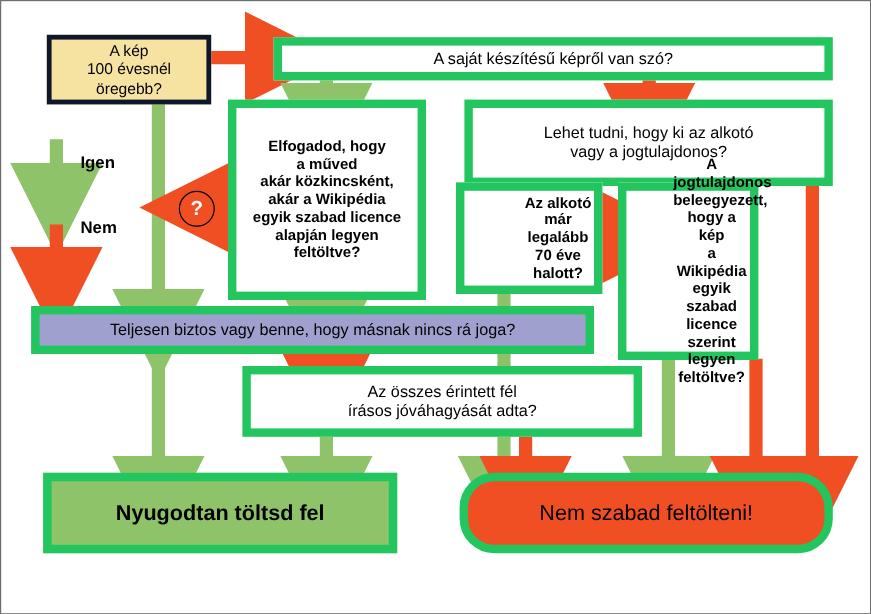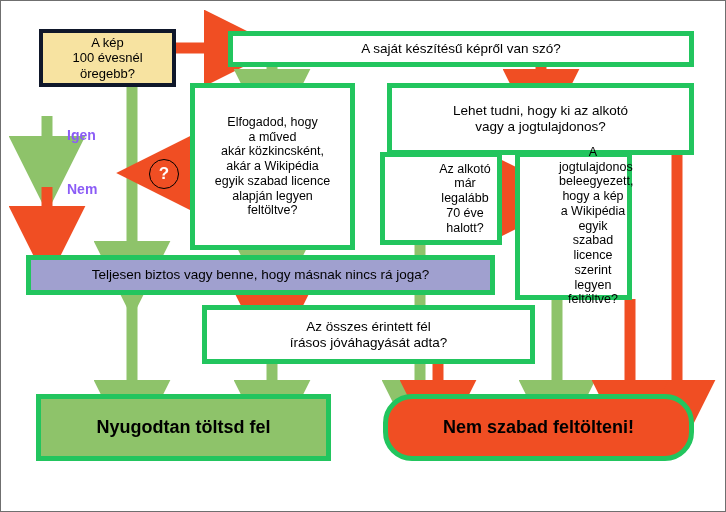--- a/index.html
+++ b/index.html
@@ -12,57 +12,57 @@
   #stage{
     position:relative;
     width:726px;height:512px;
     box-sizing:border-box;
     border:1px solid #6f6f6f;
     background:#ffffff;
   }
   .box{
     position:absolute;
     box-sizing:border-box;
-    border:5px solid #22c55e;
+    border:7px solid #22c55e;
     background:#ffffff;
     display:flex;
     align-items:center;
     justify-content:center;
     text-align:center;
     line-height:1.18;
     color:#000;
   }
   .box span{display:block;width:100%;white-space:pre-line;}
   .start{
     background:#f7e3a1;
     border:4px solid #0f172a;
     font-size:13px;
   }
   .q{font-size:13.5px;}
-  .qsmall{font-size:12.5px;}
+  .qsmall{font-size:12.5px;font-weight:bold;}
   .purple{
     background:#a0a0cf;
     font-size:13.5px;
   }
   .green-end{
     background:#8ec36a;
     font-weight:bold;
     font-size:18px;
   }
   .red-end{
     background:#f04e23;
-    font-weight:bold;
+    font-weight:normal;
     font-size:18px;
     border-radius:29px;
   }
   .legend-label{
     position:absolute;
     font-weight:bold;
     font-size:14px;
-    color:#8b5cf6;
+    color:#000000;
   }
   .qmark{
     position:absolute;
     width:28px;height:28px;
     border-radius:50%;
     background:#f04e23;
     border:1px solid #000;
     color:#fff;
     font-weight:bold;
     font-size:17px;

